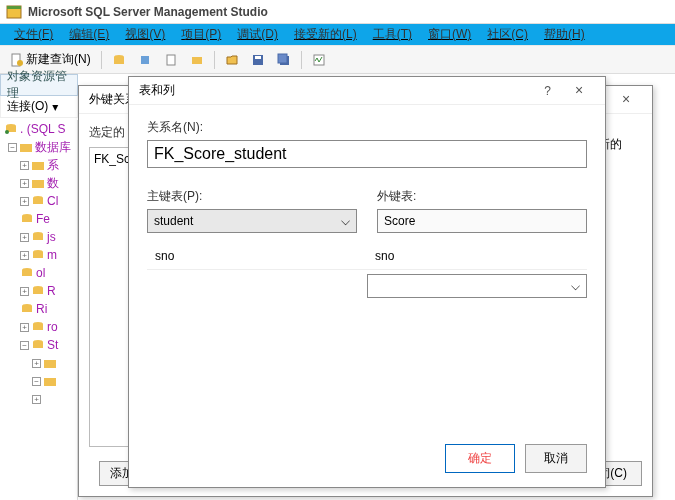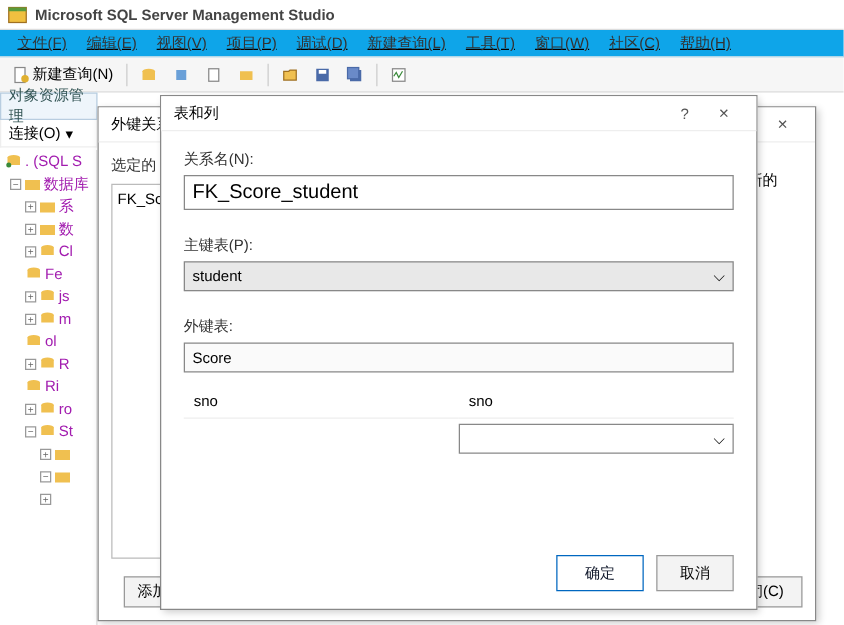--- a/index.html
+++ b/index.html
@@ -42,30 +42,30 @@
 .dlg-back .rightlabel { position: absolute; right: 30px; top: 50px; }
 .dlg-back .closebtnrow { position: absolute; right: 10px; bottom: 10px; }
 .dlg-back .closelabeled { border: 1px solid #999; background: #f3f3f3; padding: 3px 14px; }
 
 .dlg-front { left: 128px; top: 76px; width: 478px; height: 412px; }
 .dlg-front .dlgtitle { justify-content: space-between; }
 .dlg-front .helpq { margin-left: auto; padding: 0 6px; color: #555; }
 .dlg-front .body { padding: 14px 18px; }
 .dlg-front .fldlabel { color: #333; margin-bottom: 4px; display: block; }
 .dlg-front .tinput { width: 100%; border: 1px solid #888; padding: 4px 6px; font-size: 16px; }
-.dlg-front .row2 { display: flex; gap: 20px; margin-top: 20px; flex-direction: column; }
+.dlg-front .row2 { display: flex; gap: 20px; margin-top: 20px; }
 .dlg-front .col { flex: 1; }
 .dlg-front .combo { border: 1px solid #888; background: #e8e8e8; padding: 4px 6px; display: flex; justify-content: space-between; align-items: center; }
 .dlg-front .rofield { border: 1px solid #888; background: #fafafa; padding: 4px 6px; }
 .dlg-front .grid { margin-top: 10px; display: flex; }
 .dlg-front .gcol { flex: 1; }
 .dlg-front .gcell { padding: 6px 8px; border-bottom: 1px solid #eee; }
 .dlg-front .gcombo { border: 1px solid #888; padding: 4px 6px; display: flex; justify-content: space-between; align-items: center; margin-top: 4px; }
 .dlg-front .btnrow { position: absolute; right: 18px; bottom: 14px; display: flex; gap: 10px; }
-.dlg-front .okbtn { border: 1px solid #0067c0; background: #fff; color: #0f172a; padding: 5px 22px; }
+.dlg-front .okbtn { border: 1px solid #0067c0; background: #fff; color: #ef4444; padding: 5px 22px; }
 .dlg-front .cancelbtn { border: 1px solid #999; background: #f3f3f3; padding: 5px 18px; }
 
 svg { display: block; }
 </style>
 </head>
 <body>
 
 <div class="titlebar">
   <span class="appicon">
     <svg viewBox="0 0 16 16">
@@ -75,21 +75,21 @@
   </span>
   <span class="title">Microsoft SQL Server Management Studio</span>
 </div>
 
 <div class="menubar">
   <span class="menuitem">文件(F)</span>
   <span class="menuitem">编辑(E)</span>
   <span class="menuitem">视图(V)</span>
   <span class="menuitem">项目(P)</span>
   <span class="menuitem">调试(D)</span>
-  <span class="menuitem">新建查询(L)</span>
+  <span class="menuitem">接受新的(L)</span>
   <span class="menuitem">工具(T)</span>
   <span class="menuitem">窗口(W)</span>
   <span class="menuitem">社区(C)</span>
   <span class="menuitem">帮助(H)</span>
 </div>
 
 <div class="toolbar">
   <span class="tbtn">
     <span class="ticon">
         <svg viewBox="0 0 14 14">

